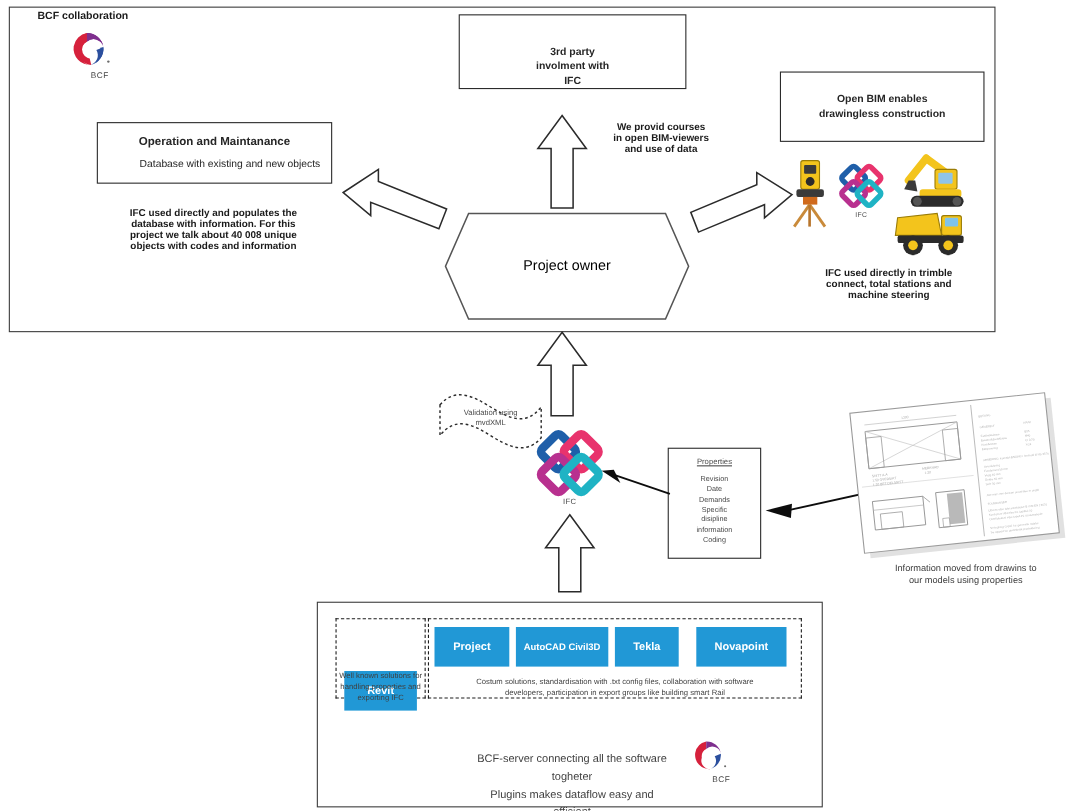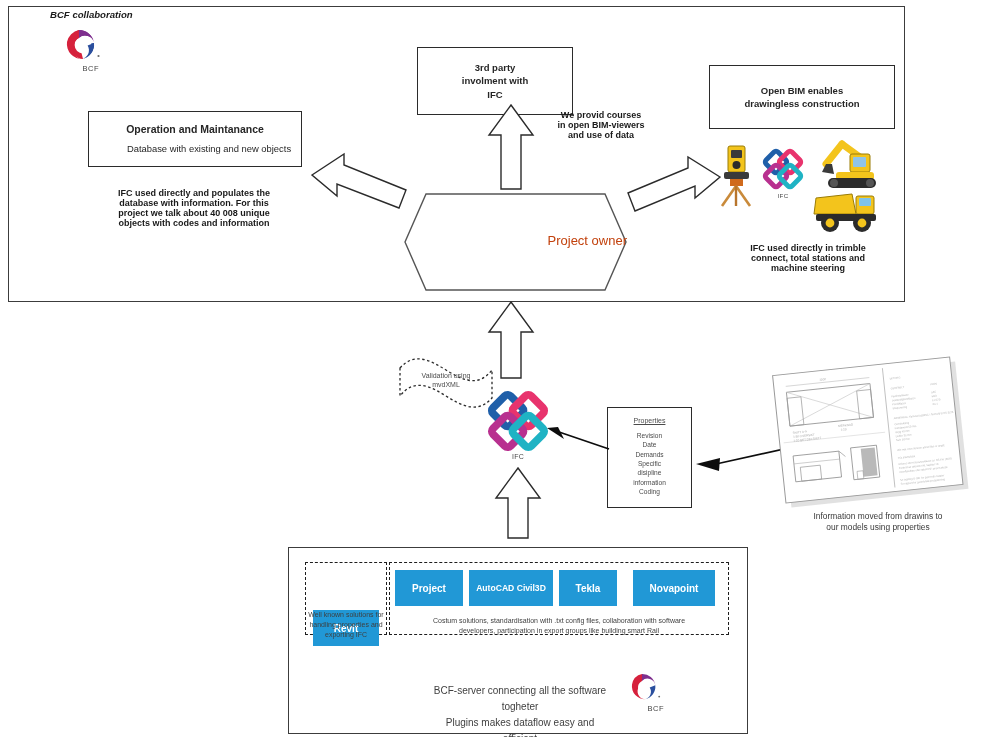--- a/index.html
+++ b/index.html
@@ -23,59 +23,59 @@
   .bcf-txt{font-size:7.5px;text-align:right;color:#444;letter-spacing:.5px;}
   .props-title{font-size:7px;text-decoration:underline;color:#4b4b4b;margin-bottom:7px;}
   .props-item{font-size:6.6px;line-height:1.42;color:#4b4b4b;}
   .hdr{font-size:9.6px;font-weight:bold;color:#1a1a1a;}
 </style>
 </head>
 <body>
 
 <div class="abs frame" style="left:8px;top:6px;width:895px;height:294px;"></div>
 
-<div class="abs hdr" style="left:50px;top:9px;font-style:italic;">BCF collaboration</div>
+<div class="abs hdr" style="left:34px;top:9px;">BCF collaboration</div>
 
 <div class="abs" style="left:55px;top:28px;width:52px;height:46px;">
   <svg width="52" height="36" viewBox="0 0 52 36">
     <g transform="translate(26,17)">
       <path d="M -2,-15 A 15 15 0 0 1 13,-2 A 9 9 0 0 0 -2,-7 Z" fill="#7e2f8e"></path>
       <path d="M 13,-2 A 15 15 0 0 1 2,14 A 9 9 0 0 0 6,-1 Z" fill="#2b4f9e"></path>
       <path d="M 2,14 A 15 15 0 0 1 -2,-15 L -2,-7 A 9 9 0 0 0 0,6 Z" fill="#d6213c"></path>
       <circle cx="2" cy="0" r="8.4" fill="#fff"></circle>
       <path d="M -2,-15 A 15 15 0 0 0 -14,-3 A 15 15 0 0 0 2,14 A 9 9 0 0 1 -7,2 A 9 9 0 0 1 -2,-7 Z" fill="#d6213c"></path>
       <path d="M -2,-15 A 15 15 0 0 1 13,-2 A 9 9 0 0 0 -2,-7 Z" fill="#7e2f8e"></path>
       <path d="M 13,-2 A 15 15 0 0 1 1,14 A 9 9 0 0 0 6.6,0.5 Z" fill="#2b4f9e"></path>
       <circle cx="17.5" cy="11" r="1.1" fill="#6b6b6b"></circle>
     </g>
   </svg>
   <div class="bcf-txt" style="margin-top:0px;width:44px;">BCF</div>
 </div>
 
-<div class="abs box" style="left:417px;top:47px;width:156px;height:68px;">
+<div class="abs box" style="left:417px;top:13px;width:207px;height:68px;justify-content:flex-end;">
   <div class="ttl">3rd party</div>
   <div class="ttl">involment with</div>
   <div class="ttl">IFC</div>
 </div>
 
 <div class="abs box" style="left:709px;top:65px;width:186px;height:64px;">
   <div class="ttl">Open BIM enables</div>
   <div class="ttl">drawingless construction</div>
 </div>
 
 <div class="abs box" style="left:88px;top:111px;width:214px;height:56px;gap:6px;">
   <div class="ttl" style="font-size:10.5px;">Operation and Maintanance</div>
   <div class="sub" style="font-size:9.4px;">Database with existing and new objects</div>
 </div>
 
 <div class="abs" style="left:404px;top:193px;width:223px;height:98px;">
   <svg width="223" height="98" viewBox="0 0 223 98">
     <polygon points="22,1 201,1 222,49 201,97 22,97 1,49" fill="#ffffff" stroke="#555" stroke-width="1.4"></polygon>
   </svg>
-  <div class="abs" style="left:0;top:40px;width:223px;text-align:right;font-size:13px;color:#c2410c;">Project owner</div>
+  <div class="abs" style="left:0;top:40px;width:223px;text-align:center;font-size:13px;color:#000000;">Project owner</div>
 </div>
 
 <div class="abs" style="left:487px;top:103px;width:48px;height:88px;">
   <svg width="48" height="88" viewBox="0 0 48 88">
     <polygon points="24,2 46,32 34,32 34,86 14,86 14,32 2,32" fill="#fff" stroke="#2b2b2b" stroke-width="1.4"></polygon>
   </svg>
 </div>
 
 <div class="abs" style="left:310px;top:148px;width:98px;height:62px;">
   <svg width="98" height="62" viewBox="0 0 98 62">

